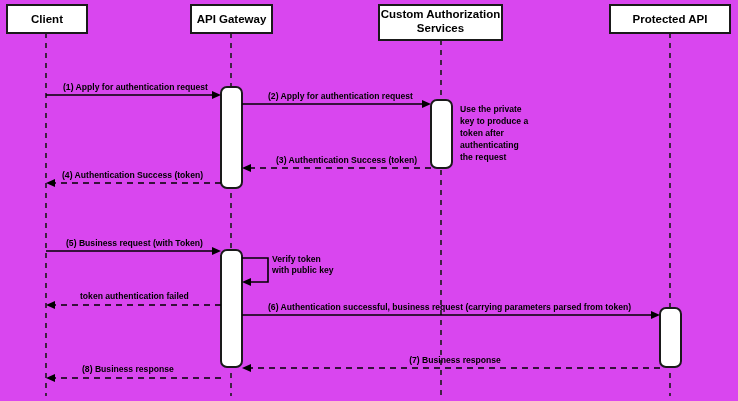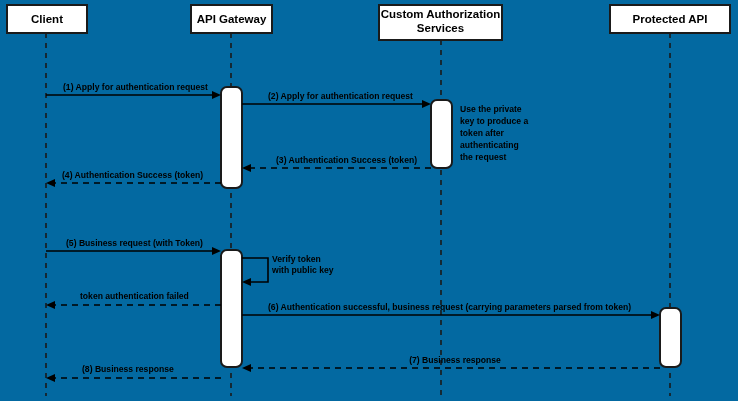--- a/index.html
+++ b/index.html
@@ -8,21 +8,21 @@
     background: #ffffff;
   }
   body {
     font-family: "Liberation Sans", sans-serif;
     color: #000000;
   }
   #diagram-root {
     position: relative;
     width: 738px;
     height: 401px;
-    background: #0369a1;
+    background: #d946ef;
     overflow: hidden;
   }
   svg.seq {
     position: absolute;
     left: 0;
     top: 0;
     width: 738px;
     height: 401px;
     shape-rendering: geometricPrecision;
   }

